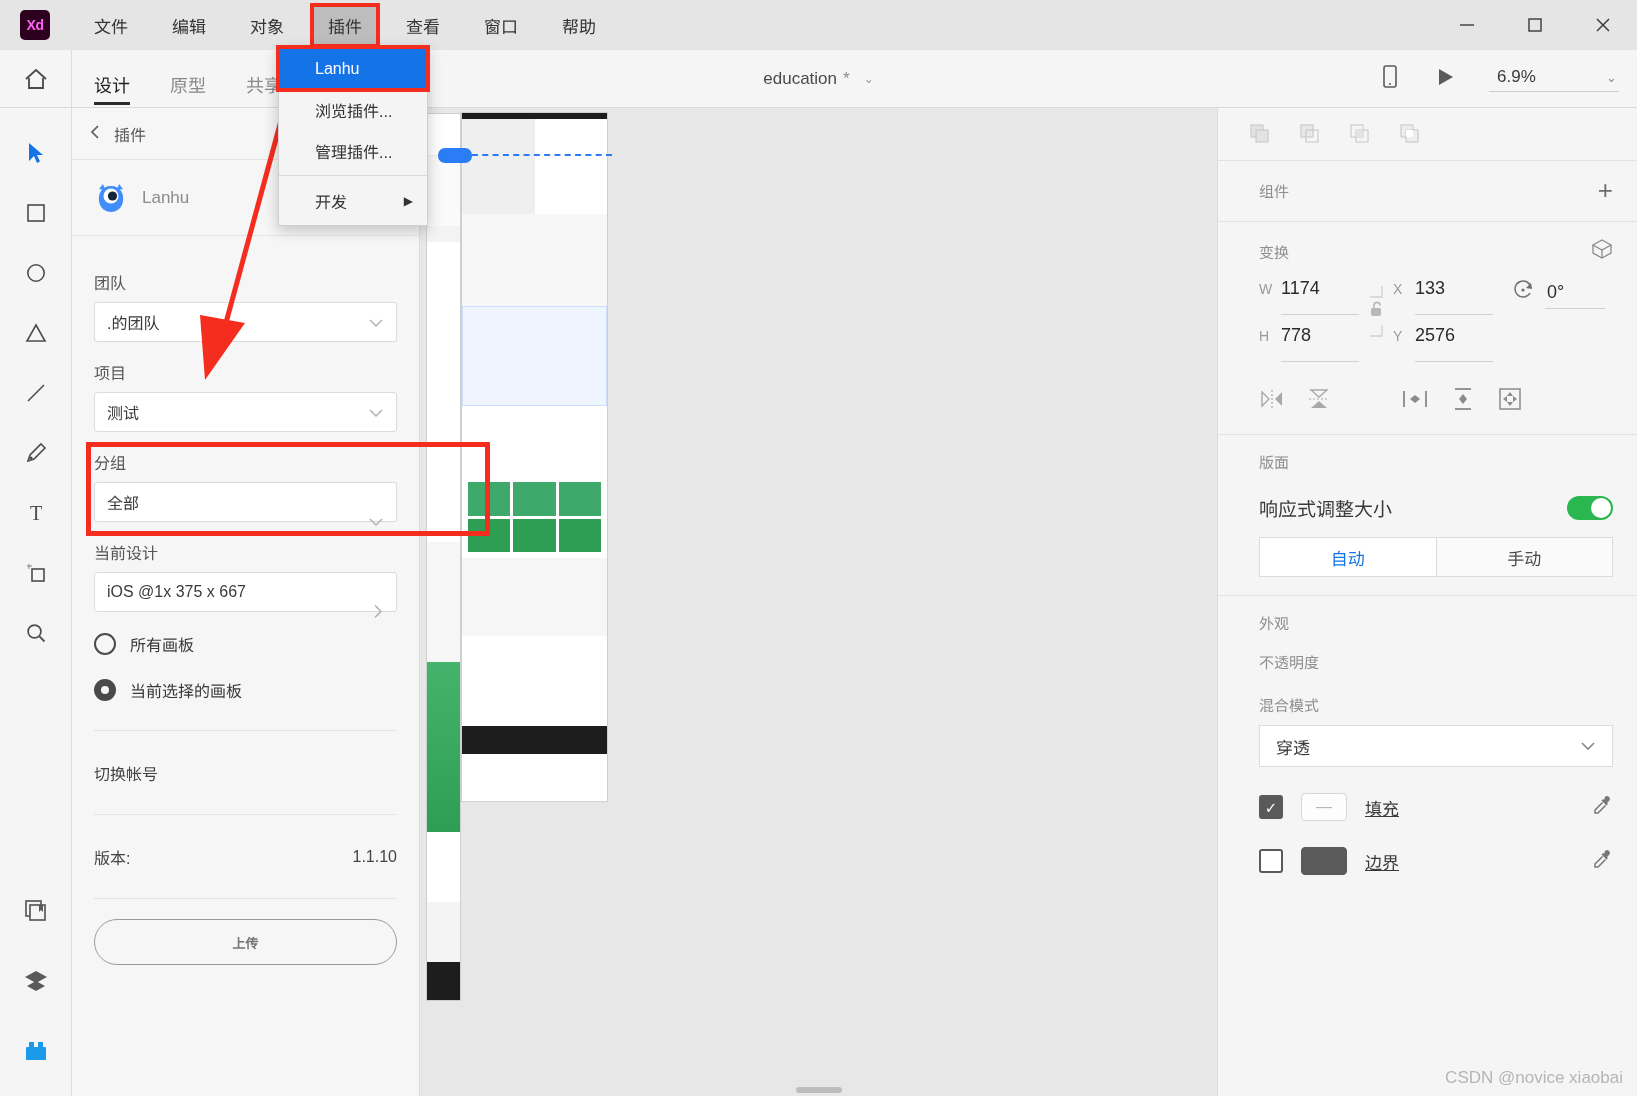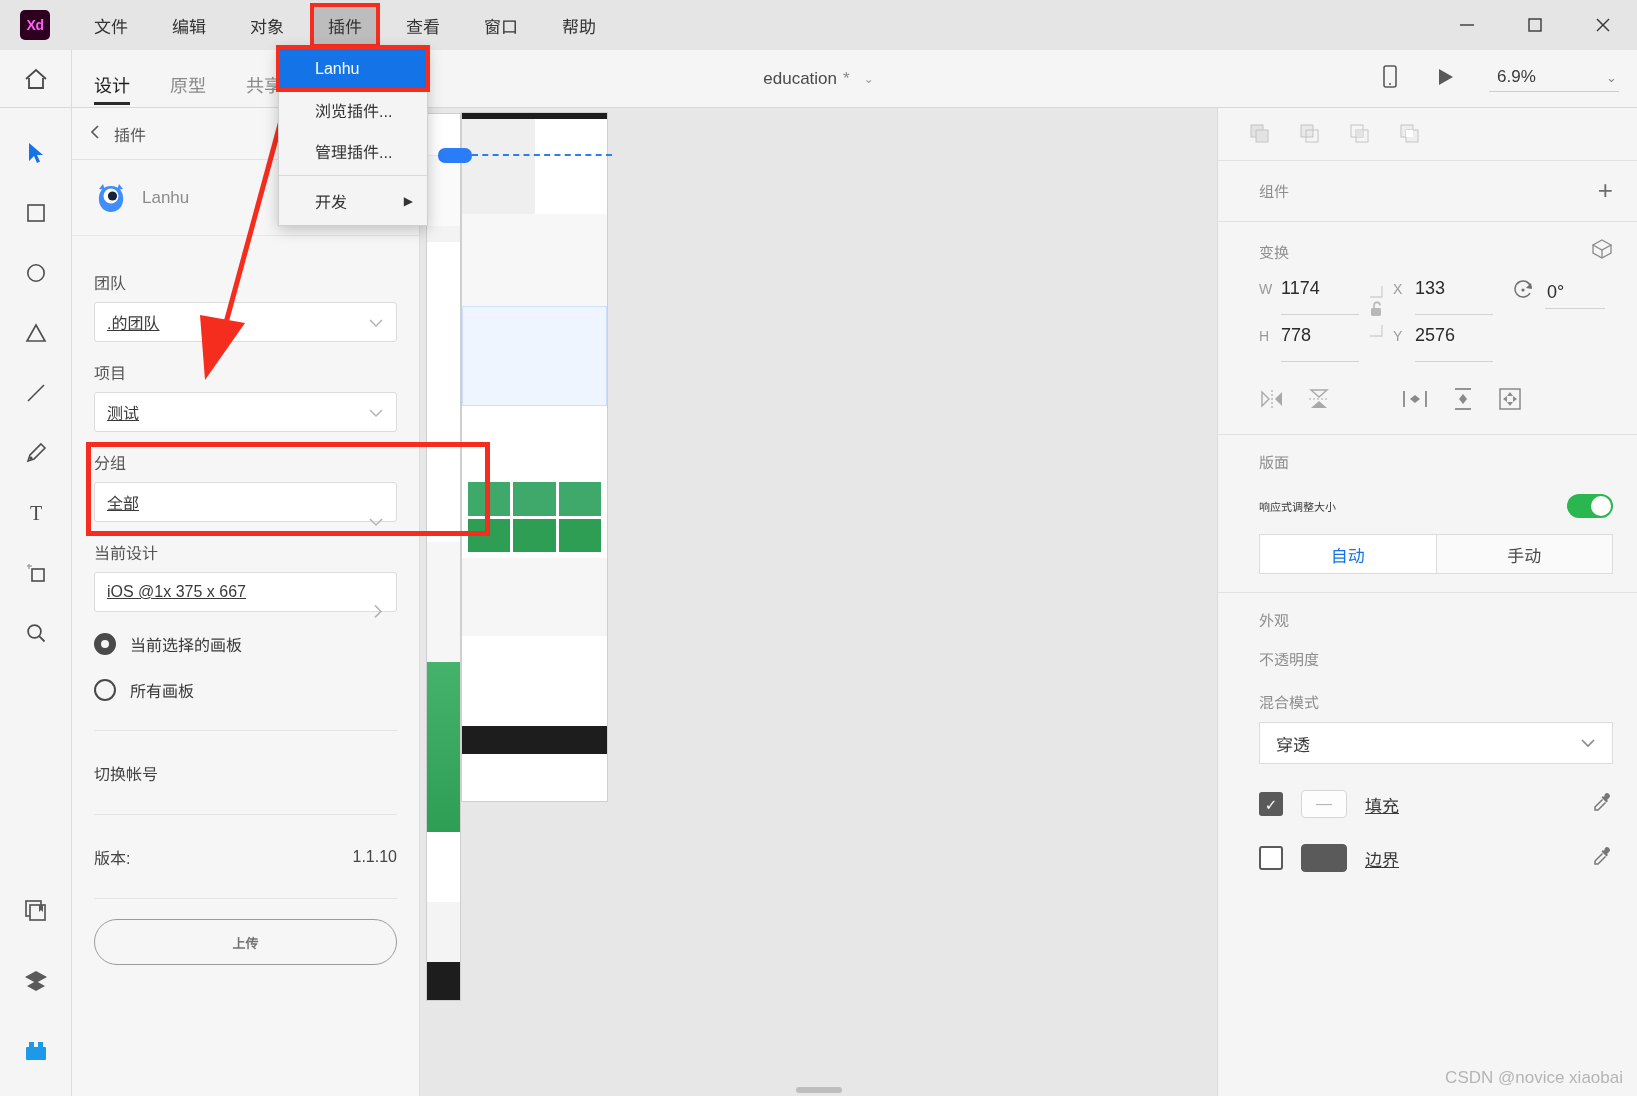--- a/index.html
+++ b/index.html
@@ -136,21 +136,21 @@
   }
   .owl {
     width: 34px; height: 34px; position: relative;
   }
   .lp-plugin .pname { font-size: 17px; color: #8c8c8c; }
   .lp-body { padding: 16px 22px 0 22px; flex: 1; overflow: hidden; }
   .fld-label { font-size: 16px; color: #555; margin: 18px 0 8px 0; }
   .fld {
     height: 40px; background: #fff; border: 1px solid #dcdcdc; border-radius: 3px;
     display: flex; align-items: center; padding: 0 12px;
-    font-size: 16px; color: #3a3a3a; position: relative; text-decoration: underline;
+    font-size: 16px; color: #3a3a3a; position: relative;
   }
   .fld .caret {
     position: absolute; right: 12px; top: 50%; transform: translateY(-40%);
     color: #b0b0b0; font-size: 13px;
   }
   .fld .caret.right { transform: translateY(-40%); }
   
   .hl-box {
     position: absolute; left: 14px; top: 334px; width: 404px; height: 94px;
     border: 5px solid #f52d1e; pointer-events: none; z-index: 12;
@@ -491,28 +491,28 @@
           <span>iOS @1x 375 x 667</span>
           <span class="caret right" style="top:100%">
             <svg width="12" height="16" viewBox="0 0 12 16">
                 <polyline points="3,2 9,8 3,14" fill="none" stroke="#b4b4b4" stroke-width="1.5"></polyline>
               </svg>
           </span>
         </div>
 
         <div class="radios">
           <div class="radio-row">
+            <span class="radio"></span>
+            <span class="radio-label">所有画板</span>
+          </div>
+          <div class="radio-row">
             <span class="radio on">
                 <span class="dot"></span>
               </span>
             <span class="radio-label">当前选择的画板</span>
-          </div>
-          <div class="radio-row">
-            <span class="radio"></span>
-            <span class="radio-label">所有画板</span>
           </div>
         </div>
 
         <div class="lp-row" style="margin-top:28px">
           <span>切换帐号</span>
         </div>
 
         <div class="lp-row">
           <span>版本:</span>
           <span>1.1.10</span>
@@ -718,21 +718,21 @@
               <polygon points="6,13 10,10 10,16" fill="#8a8a8a"></polygon>
               <polygon points="20,13 16,10 16,16" fill="#8a8a8a"></polygon>
             </svg>
           </span>
         </div>
       </div>
 
       <div class="sect">
         <div class="sect-title">版面</div>
         <div class="row-between" style="margin-top:22px">
-          <span style="font-size:11px;color:#3a3a3a">响应式调整大小</span>
+          <span style="font-size:19px;color:#3a3a3a">响应式调整大小</span>
           <span class="toggle">
               <span class="knob"></span>
             </span>
         </div>
         <div class="seg">
           <div class="seg-btn on">自动</div>
           <div class="seg-btn">手动</div>
         </div>
       </div>
 

